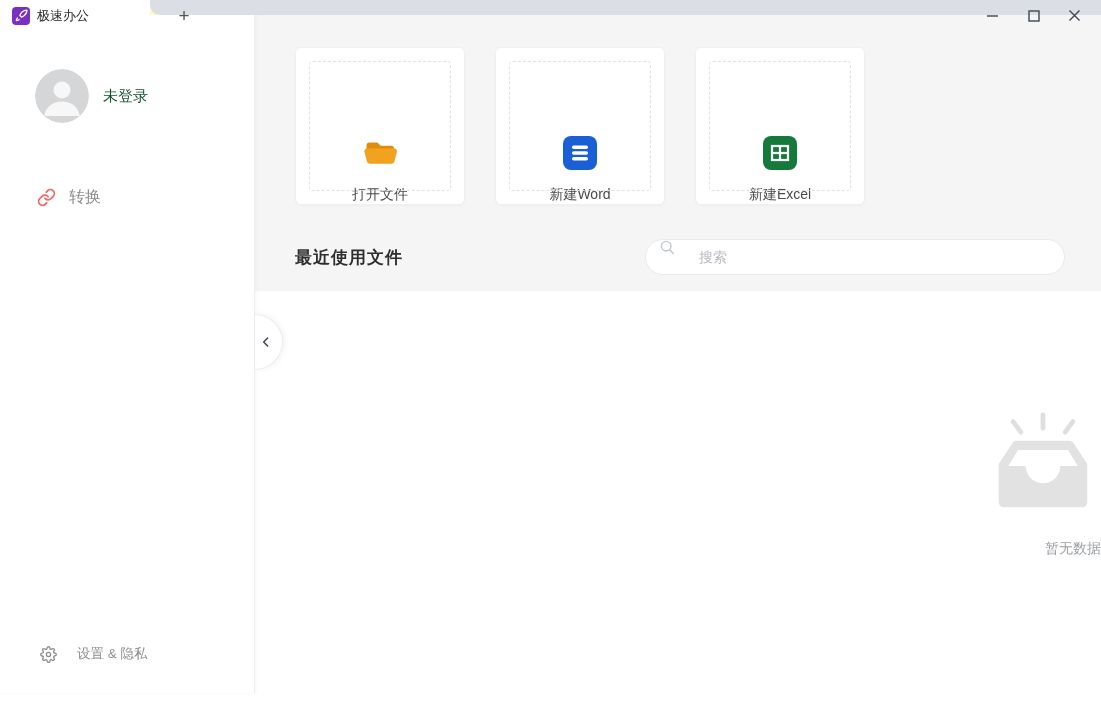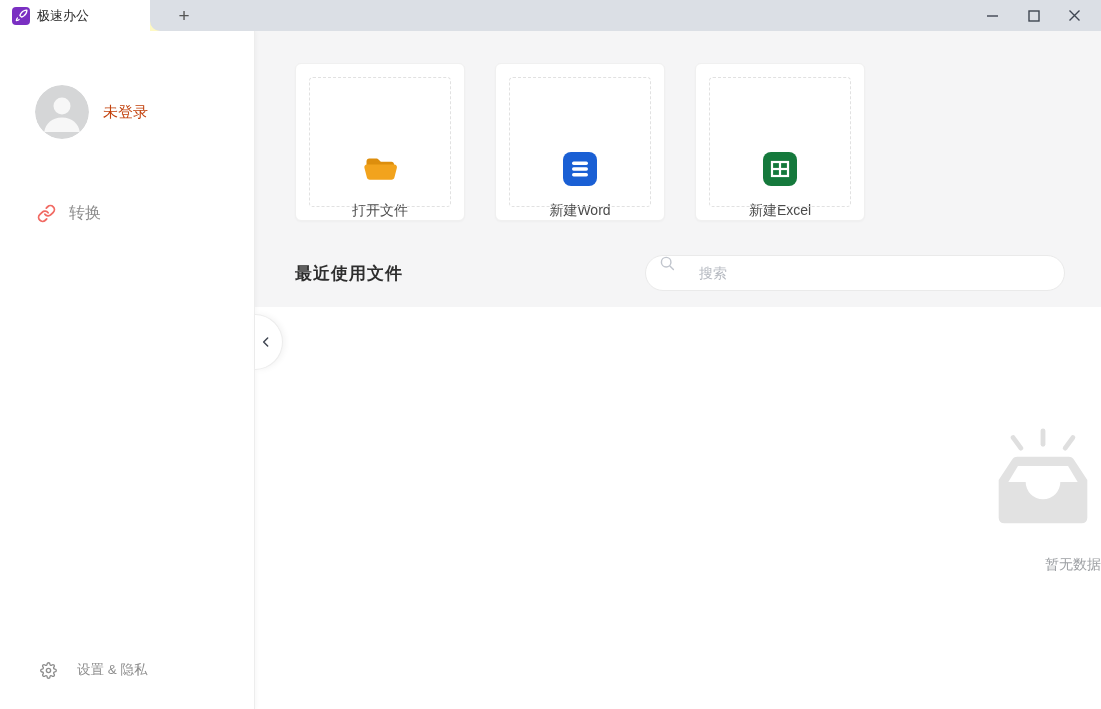--- a/index.html
+++ b/index.html
@@ -5,21 +5,21 @@
   * { margin: 0; padding: 0; box-sizing: border-box; }
   html, body { width: 1101px; height: 709px; }
   body {
     font-family: "Liberation Sans", "DejaVu Sans", sans-serif;
     background: #fff;
     overflow: hidden;
   }
   .app { position: relative; width: 1101px; height: 709px; background: #fff; }
 
   
-  .topbar { position: relative; height: 31px; background: #fef9c3; z-index: 5; }
+  .topbar { position: relative; height: 15px; background: #fef9c3; z-index: 5; }
   .topbar-gray {
     position: absolute; left: 150px; right: 0; top: 0; bottom: 0;
     background: #dbdfe5; border-bottom-left-radius: 10px;
   }
   .tab-active {
     position: absolute; left: 0; top: 0; width: 150px; height: 31px;
     background: #fff; display: flex; align-items: center; padding-left: 12px; gap: 7px;
   }
   .logo-badge {
     width: 18px; height: 18px; border-radius: 4px; background: #7a2fc2;
@@ -44,21 +44,21 @@
   .body { position: relative; display: flex; height: 678px; }
 
   
   .sidebar {
     position: relative; width: 255px; flex: 0 0 255px; background: #fff;
     border-right: 1px solid #ededed; box-shadow: 1px 0 4px rgba(0,0,0,0.04);
     z-index: 2;
   }
   .user-block { position: absolute; left: 35px; top: 54px; display: flex; align-items: center; gap: 14px; cursor: pointer; }
   .avatar { width: 54px; height: 54px; border-radius: 50%; display: block; }
-  .user-name { font-size: 15px; color: #c2410c; }
+  .user-name { font-size: 15px; color: #14532d; }
 
   .nav { position: absolute; left: 0; top: 160px; width: 100%; }
   .nav-item {
     display: flex; align-items: center; gap: 13px;
     padding: 12px 0 12px 36px; cursor: pointer;
   }
   .nav-item .nav-label { font-size: 16px; }
   .nav-item.active .nav-label { color: #6a30b2; }
   .nav-item:not(.active) .nav-label { color: #8c8c8c; text-align: right; }
   .nav-icon { width: 20px; height: 20px; display: flex; align-items: center; justify-content: center; }

